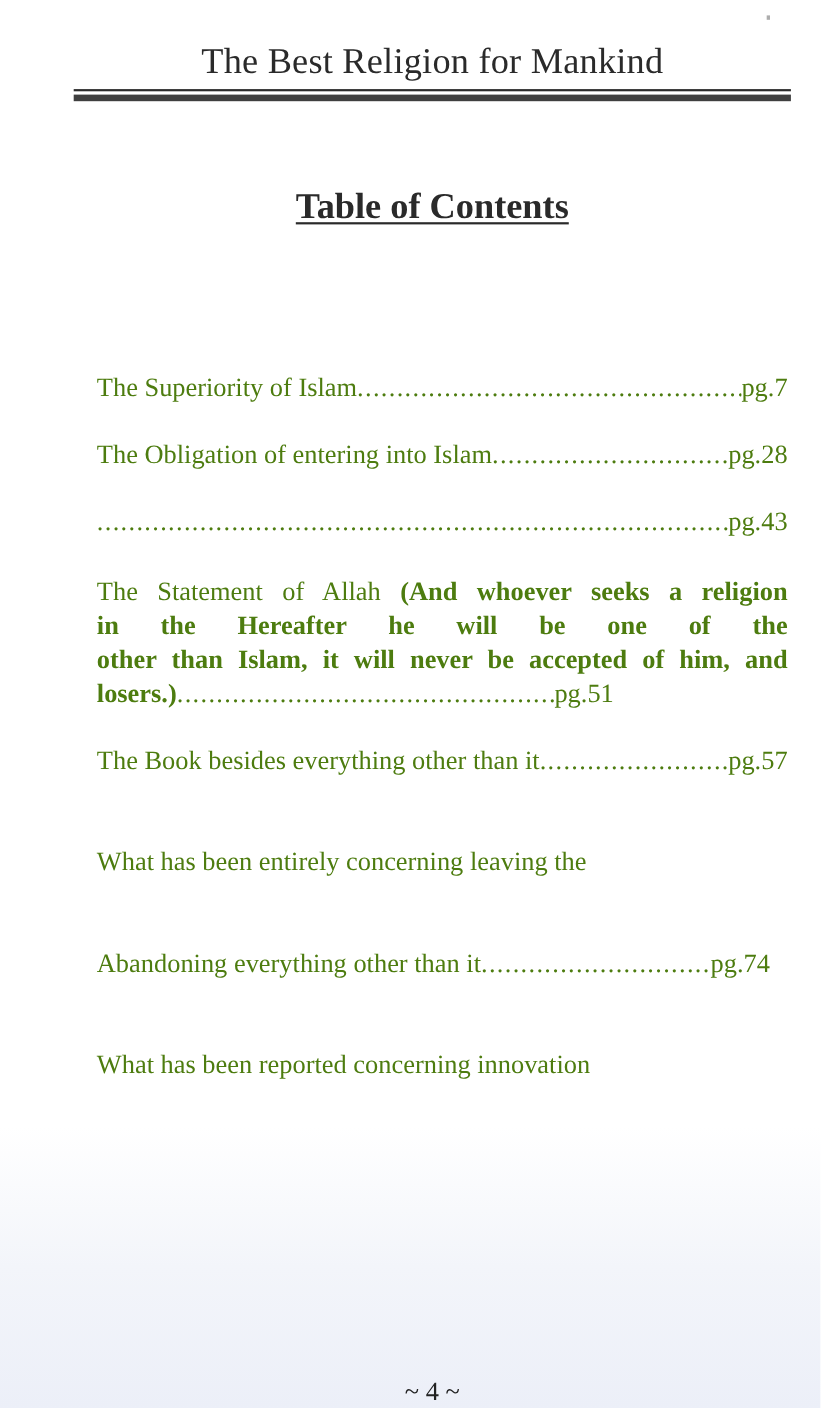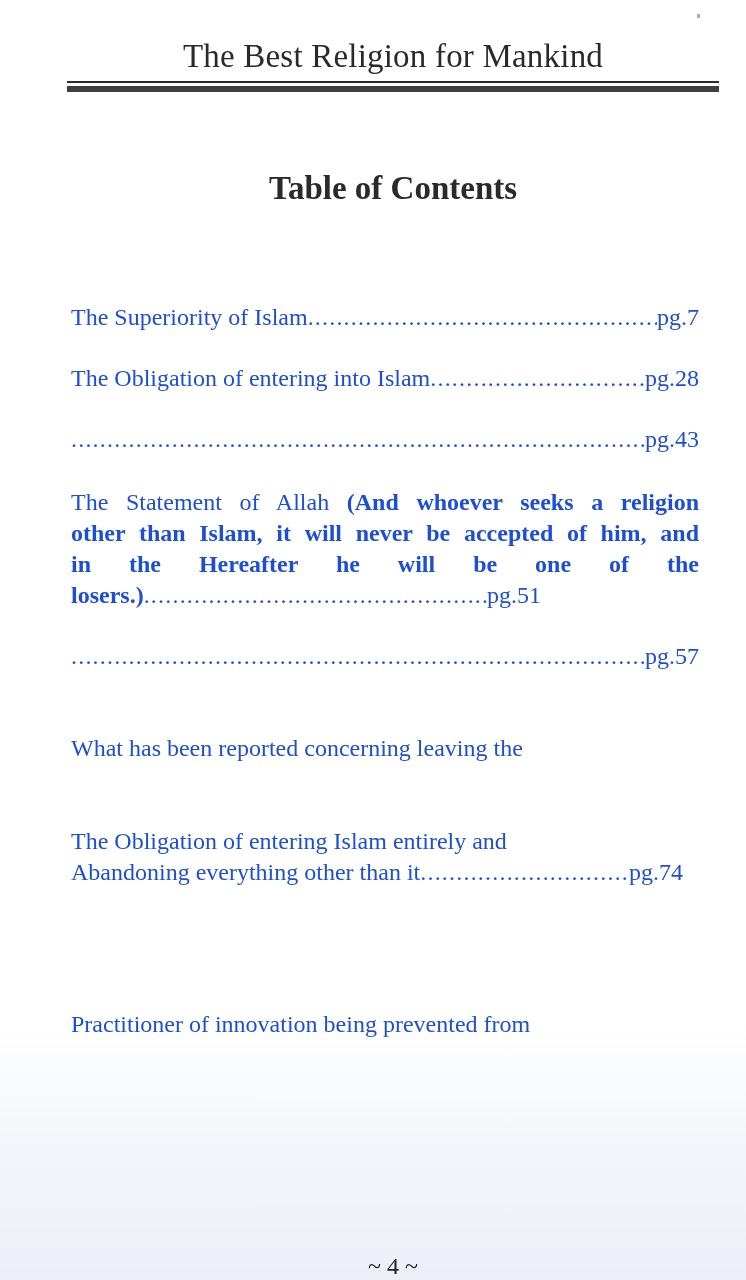--- a/index.html
+++ b/index.html
@@ -23,23 +23,23 @@
     color: #2a2a2a;
   }
   .rule-thin { position: absolute; left: 67px; top: 81px; width: 652px; height: 2px; background: #2b2b2b; }
   .rule-thick { position: absolute; left: 67px; top: 86px; width: 652px; height: 6px; background: #3f3f3f; }
   .toc-title {
     position: absolute; left: 0; top: 170px; width: 786px;
     text-align: center;
     font-size: 33px; font-weight: bold;
     color: #2a2a2a;
   }
-  .toc-title span { text-decoration-thickness: 2px; text-underline-offset: 4px; }
+  .toc-title span { text-decoration: underline; text-decoration-thickness: 2px; text-underline-offset: 4px; }
   .toc { position: absolute; left: 71px; top: 0; width: 628px; }
-  .entry { position: absolute; left: 0; width: 628px; font-size: 24px; line-height: 31px; color: #1d4ed8; }
+  .entry { position: absolute; left: 17px; width: 628px; font-size: 24px; line-height: 31px; color: #4d7c0f; margin-top: 36px; }
   .line { display: flex; align-items: baseline; white-space: nowrap; }
   .leader { flex: 1; overflow: hidden; white-space: nowrap; letter-spacing: 1.2px; }
   .leader::after { content: "........................................................................................................................................"; }
   .page { white-space: nowrap; }
   .justify { text-align: justify; text-align-last: justify; }
   .bold { font-weight: bold; }
   .folio {
     position: absolute; left: 0; top: 1253px; width: 786px; text-align: center;
     font-size: 24px; color: #222;
   }
@@ -76,51 +76,51 @@
 
   <div class="entry" style="top:424px">
     <div class="line">
         <span class="leader"></span>
         <span class="page">pg.43</span>
       </div>
   </div>
 
   <div class="entry" style="top:487px">
     <div class="justify"><span>The Statement of Allah </span><span class="bold">(And whoever seeks a religion</span></div>
+    <div class="justify bold" style="word-spacing:28px">in the Hereafter he will be one of the</div>
     <div class="justify bold">other than Islam, it will never be accepted of him, and</div>
-    <div class="justify bold" style="word-spacing:28px">in the Hereafter he will be one of the</div>
     <div class="line" style="width:470px">
         <span class="bold">losers.)</span>
         <span class="leader"></span>
         <span class="page">pg.51</span>
       </div>
   </div>
 
   <div class="entry" style="top:641px">
     <div class="line">
+        <span>The Book besides everything other than it</span>
         <span class="leader"></span>
         <span class="page">pg.57</span>
       </div>
   </div>
 
   <div class="entry" style="top:733px">
-    <div>What has been reported concerning leaving the</div>
+    <div>What has been entirely concerning leaving the</div>
   </div>
 
   <div class="entry" style="top:826px">
-    <div>The Obligation of entering Islam entirely and</div>
     <div class="line" style="width:612px">
         <span>Abandoning everything other than it</span>
         <span class="leader"></span>
         <span class="page">pg.74</span>
       </div>
   </div>
 
   <div class="entry" style="top:917px">
+    <div>What has been reported concerning innovation</div>
   </div>
 
   <div class="entry" style="top:1009px">
-    <div>Practitioner of innovation being prevented from</div>
   </div>
 
 </div>
 
 <div class="folio">~ 4 ~</div>
 
 </body></html>

